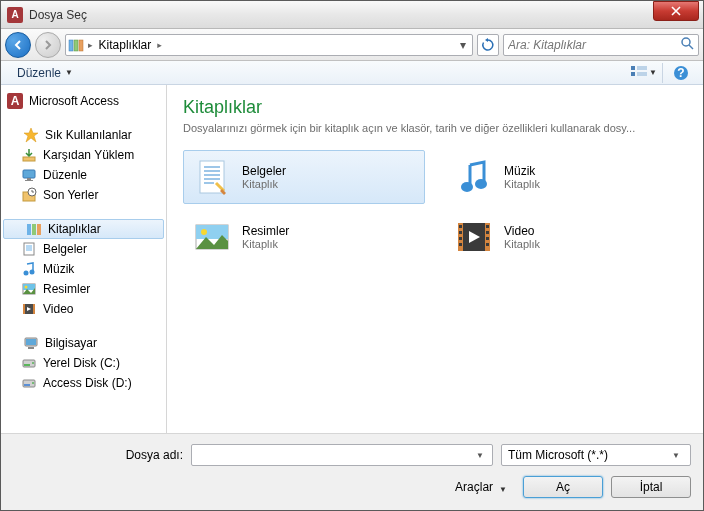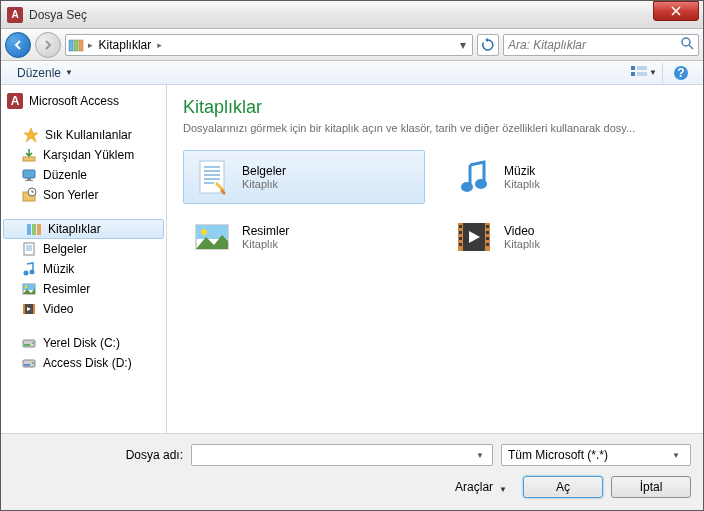--- a/index.html
+++ b/index.html
@@ -251,20 +251,31 @@
                 <rect x="2" y="3" width="12" height="10" fill="#4a4a4a"></rect>
                 <rect x="2" y="3" width="2" height="10" fill="#d4853f"></rect>
                 <rect x="12" y="3" width="2" height="10" fill="#d4853f"></rect>
                 <path d="M6 6 L10 8 L6 10 Z" fill="#fff"></path>
               </svg>
             </span>
           <span>Video</span>
         </div>
       </div>
       <div class="sb-group">
+        <div class="sb-item header">
+          <span class="sb-caret"></span>
+          <span class="sb-icon">
+              <svg width="16" height="16" viewBox="0 0 16 16">
+                <rect x="2" y="3" width="12" height="8" rx="1" fill="#d0d0d0" stroke="#888"></rect>
+                <rect x="3" y="4" width="10" height="6" fill="#5fa8d9"></rect>
+                <rect x="5" y="12" width="6" height="2" fill="#888"></rect>
+              </svg>
+            </span>
+          <span>Bilgisayar</span>
+        </div>
         <div class="sb-item">
           <span class="sb-icon">
               <svg width="16" height="16" viewBox="0 0 16 16">
                 <rect x="2" y="5" width="12" height="7" rx="1" fill="#d0d0d0" stroke="#888"></rect>
                 <rect x="3" y="9" width="6" height="2" fill="#5ab55a"></rect>
                 <circle cx="12" cy="8" r="1" fill="#5ab55a"></circle>
               </svg>
             </span>
           <span>Yerel Disk (C:)</span>
         </div>

